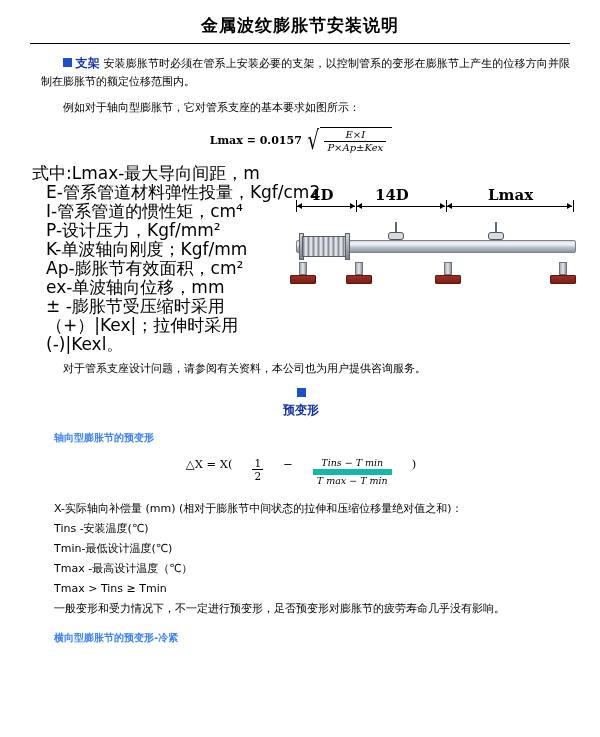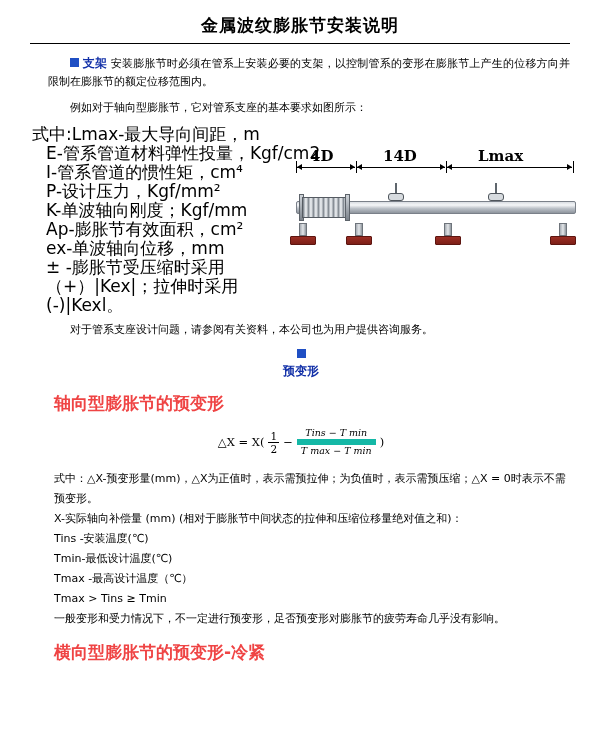--- a/index.html
+++ b/index.html
@@ -35,21 +35,21 @@
     height: 1px;
     background: #000;
     margin: 6px auto 10px auto;
   }
   .body-wrap {
     padding: 0 30px 0 32px;
   }
   p.para {
     font-size: 11px;
     line-height: 18px;
-    margin: 0 0 8px 16px;
+    margin: 0 0 8px 9px;
     text-align: justify;
   }
   p.indent {
     text-indent: 22px;
   }
   .sec-head {
     font-size: 12px;
     font-weight: bold;
     color: #1f3fb0;
     margin: 10px 0 6px 0;
@@ -62,23 +62,23 @@
     display: inline-block;
     width: 9px;
     height: 9px;
     background: #1f4fc4;
     flex: none;
   }
   .sec-head .label {
     color: #1230a8;
   }
   .sub-head {
-    font-size: 17px;
+    font-size: 10px;
     font-weight: bold;
-    color: #ef4444;
+    color: #3b82f6;
     margin: 12px 0 8px 0;
     padding-left: 22px;
   }
   .formula-box {
     text-align: center;
     margin: 10px 0 10px 0;
   }
   .lmax-formula {
     display: inline-flex;
     align-items: center;
@@ -285,22 +285,21 @@
     background: #d7dbdf;
   }
   .formula-center {
     text-align: center;
     margin: 12px 0 12px 0;
     font-family: "DejaVu Serif", serif;
     font-size: 11.5px;
   }
   .eq {
     display: inline-flex;
-    align-items: center;
-    gap: 4px;
+    gap: 20px;
   }
   .halffrac {
     display: inline-flex;
     flex-direction: column;
     align-items: center;
     font-size: 10.5px;
     line-height: 12px;
   }
   .halffrac .num { padding: 0 2px; }
   .halffrac .den { padding: 0 2px; border-top: 1px solid #000; }
@@ -333,40 +332,54 @@
   <div class="body-wrap">
 
     <p class="para indent">
       <span class="blue-square"></span>
       <span style="color:#1230a8;font-weight:bold;font-size:12px;">支架</span>
       <span>安装膨胀节时必须在管系上安装必要的支架，以控制管系的变形在膨胀节上产生的位移方向并限制在膨胀节的额定位移范围内。</span>
     </p>
 
     <p class="para indent">例如对于轴向型膨胀节，它对管系支座的基本要求如图所示：</p>
 
+    <div class="formula-box">
+      <span class="lmax-formula">
+        <span class="lhs">Lmax = 0.0157</span>
+        <span class="radical">
+          <span class="sign">√</span>
+          <span class="content">
+            <span class="frac">
+              <span class="num" style="font-style:italic;">E×I</span>
+              <span class="den" style="font-style:italic;">P×Ap±Kex</span>
+            </span>
+          </span>
+        </span>
+      </span>
+    </div>
 
     <div class="split">
       <div class="left defs">
         <div class="line">式中:Lmax-最大导向间距，m</div>
         <div class="line ind">E-管系管道材料弹性投量，Kgf/cm2</div>
         <div class="line ind">I-管系管道的惯性矩，cm⁴</div>
         <div class="line ind">P-设计压力，Kgf/mm²</div>
         <div class="line ind">K-单波轴向刚度；Kgf/mm</div>
         <div class="line ind">Ap-膨胀节有效面积，cm²</div>
         <div class="line ind">ex-单波轴向位移，mm</div>
         <div class="line ind" style="white-space:normal;">± -膨胀节受压缩时采用（+）|Kex|；拉伸时采用(-)|Kexl。</div>
       </div>
 
       <div class="right">
         <div class="diagram">
 
           <div class="dim-labels">
             <span style="left:22px;">4D</span>
-            <span style="left:95px;">14D</span>
-            <span style="left:190px;">Lmax</span>
+            <span style="left:87px;">14D</span>
+            <span style="left:200px;">Lmax</span>
           </div>
 
           <div class="dim-arrows">
             <div class="tick" style="left:8px;"></div>
             <div class="arrowline" style="left:9px; width:58px;"></div>
             <div class="tick" style="left:68px;"></div>
             <div class="arrowline" style="left:69px; width:88px;"></div>
             <div class="tick" style="left:158px;"></div>
             <div class="arrowline" style="left:159px; width:125px;"></div>
             <div class="tick" style="left:285px;"></div>
@@ -429,21 +442,20 @@
         <span>−</span>
         <span class="tfrac">
           <span class="num">Tins − T min</span>
           <span class="den">T max − T min</span>
         </span>
         <span>)</span>
       </span>
     </div>
 
     <div class="notes">
-      <div class="line" style="text-indent:0;">式中：△X-预变形量(mm)，△X为正值时，表示需预拉伸；为负值时，表示需预压缩；△X = 0时表示不需预变形。</div>
       <div class="line">X-实际轴向补偿量 (mm) (相对于膨胀节中间状态的拉伸和压缩位移量绝对值之和)：</div>
       <div class="line">Tins -安装温度(℃)</div>
       <div class="line">Tmin-最低设计温度(℃)</div>
       <div class="line">Tmax -最高设计温度（℃）</div>
       <div class="line">Tmax &gt; Tins ≥ Tmin</div>
       <div class="line">一般变形和受力情况下，不一定进行预变形，足否预变形对膨胀节的疲劳寿命几乎没有影响。</div>
     </div>
 
     <div class="sub-head">横向型膨胀节的预变形-冷紧</div>
 

